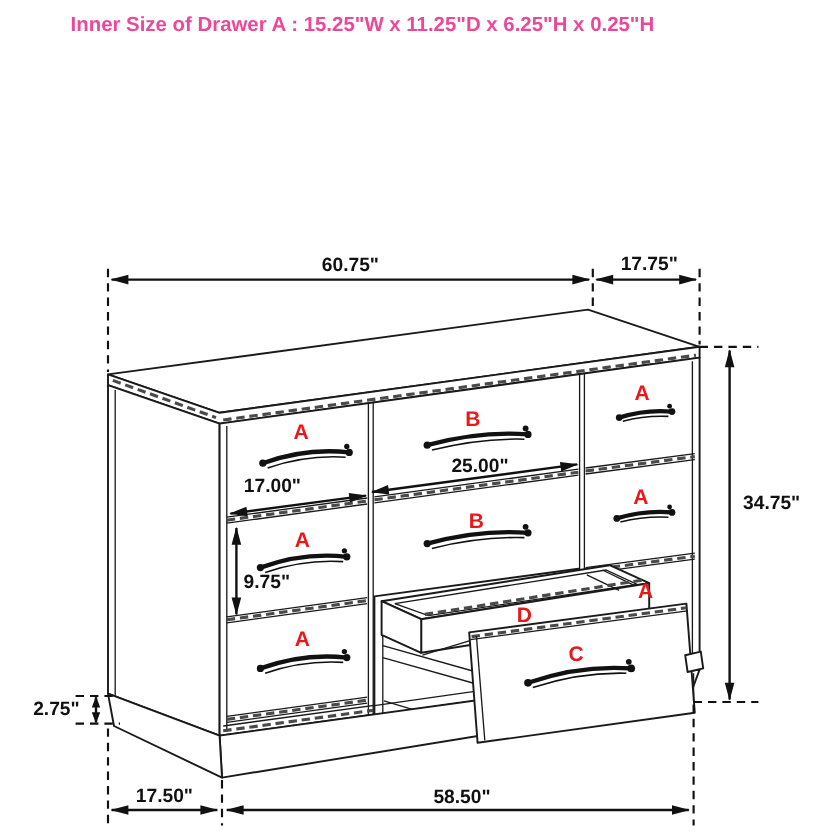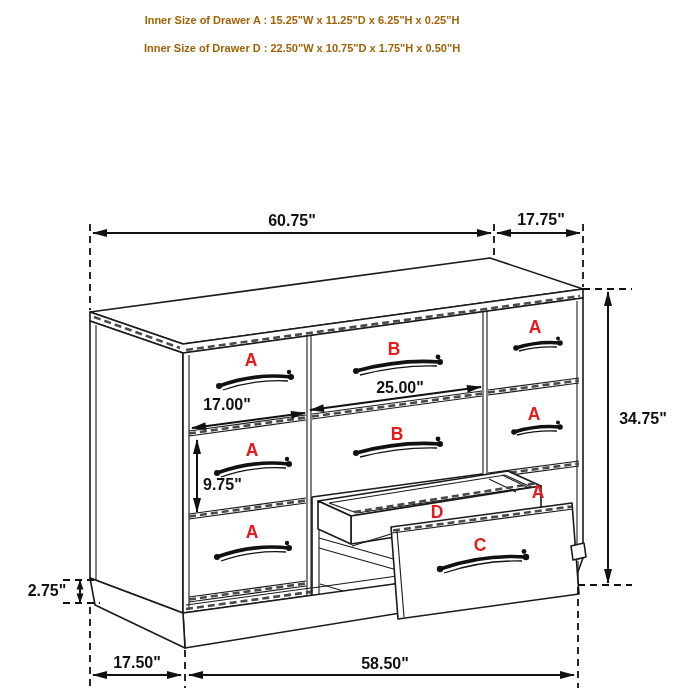--- a/index.html
+++ b/index.html
@@ -1,40 +1,39 @@
 <!DOCTYPE html>
 <html><head>
 <meta charset="utf-8">
 <style>
   html,body{margin:0;padding:0;background:#fff;}
   #stage{position:relative;width:700px;height:700px;background:#fff;overflow:hidden;
          font-family:"Liberation Sans",sans-serif;}
   .header{position:absolute;top:7px;left:0;width:604px;text-align:center;
-          font-weight:bold;font-size:11px;line-height:27.5px;color:#a16207;}
+          font-weight:bold;font-size:17px;line-height:27.5px;color:#ec4899;}
   svg{position:absolute;left:0;top:0;}
   svg text{fill:#111;font-family:"Liberation Sans",sans-serif;font-weight:bold;}
   .dim{font-size:16px;}
   .dl{font-size:17.5px;fill:#e8191b;}
   .shape{fill:#fff;stroke:#1a1a1a;stroke-width:1.6;stroke-linejoin:round;}
   .thin{fill:none;stroke:#1a1a1a;stroke-width:1.1;}
   .stripe{fill:none;stroke:#4a4a4a;stroke-width:2.6;stroke-dasharray:7 4;}
   .ext{fill:none;stroke:#111;stroke-width:1.8;stroke-dasharray:7 5;}
   .dimline{fill:none;stroke:#111;stroke-width:2;}
   .hbar{fill:none;stroke:#111;stroke-width:3.6;stroke-linecap:round;}
   .hbar2{fill:none;stroke:#111;stroke-width:1.3;}
   .knob{fill:#111;}
 </style>
 </head>
 <body>
 
 <div id="stage">
 
   <div class="header">
     <div>Inner Size of Drawer A : 15.25"W x 11.25"D x 6.25"H x 0.25"H</div>
-    <div>Inner Size of Drawer  D : 22.50"W x 10.75"D x 1.75"H x 0.50"H</div>
   </div>
 
   <svg width="700" height="700" viewBox="0 0 700 700">
     <defs>
       <marker id="arr" markerWidth="17" markerHeight="11" refX="15" refY="5" orient="auto-start-reverse" markerUnits="userSpaceOnUse">
         <path d="M1,1 L16,5 L1,9 Z" fill="#111"></path>
       </marker>
       <marker id="arrS" markerWidth="11" markerHeight="9" refX="9" refY="4" orient="auto-start-reverse" markerUnits="userSpaceOnUse">
         <path d="M0.5,0.5 L10,4 L0.5,7.5 Z" fill="#111"></path>
       </marker>

